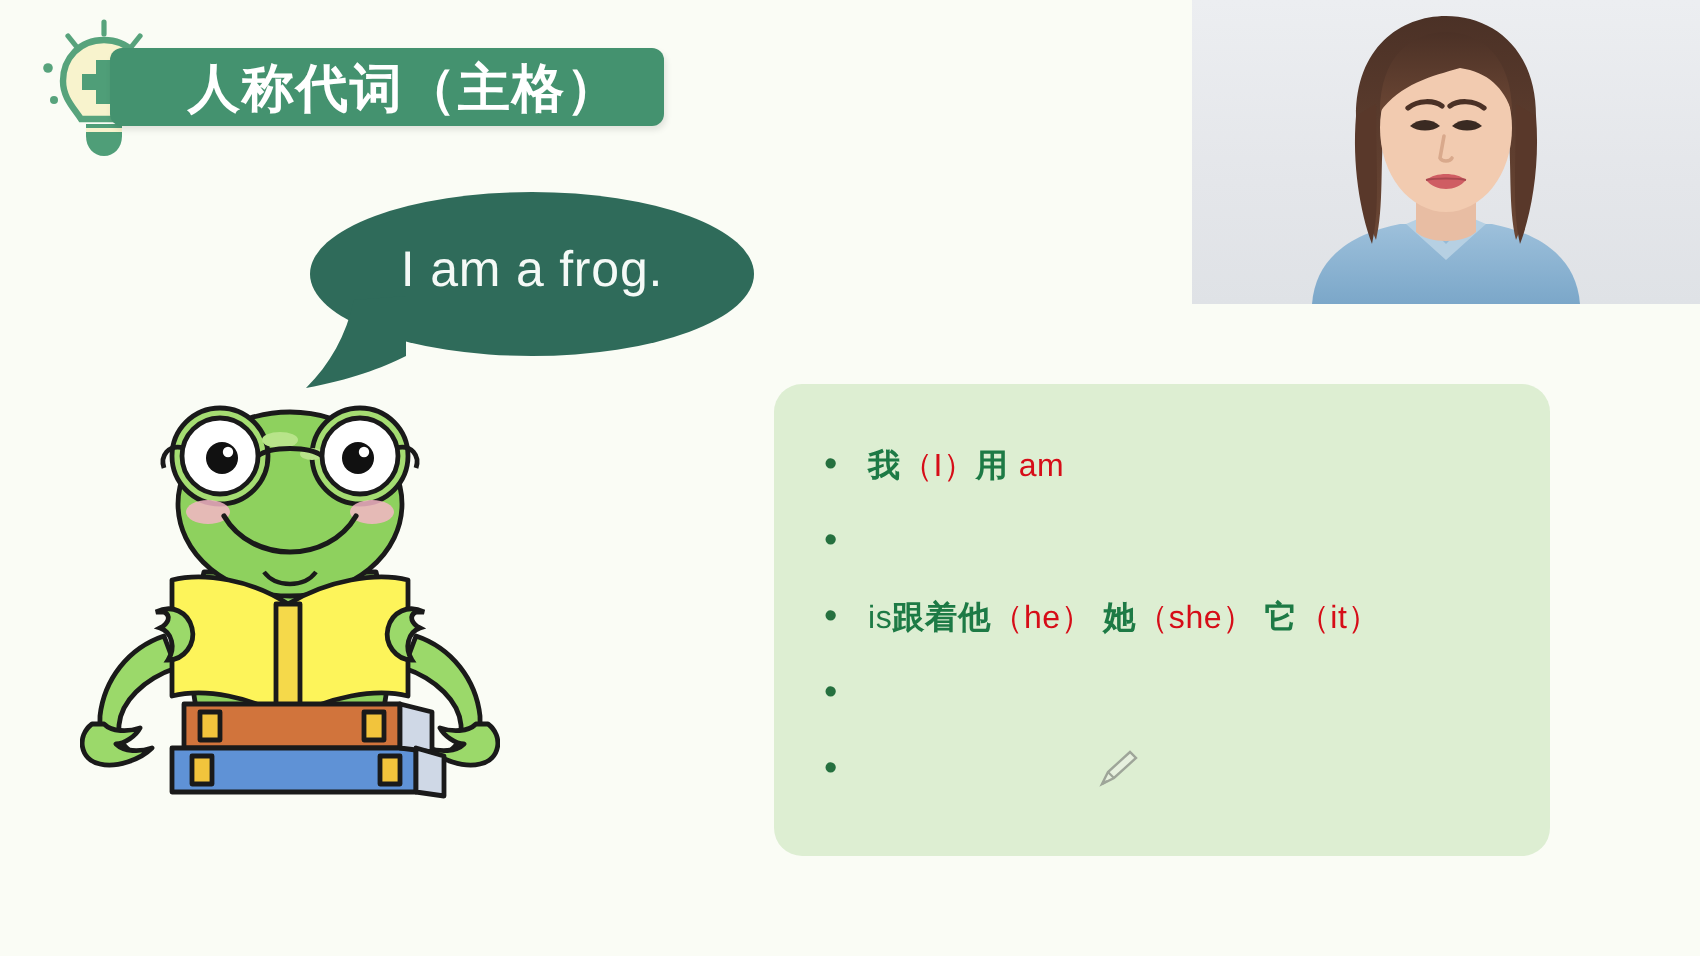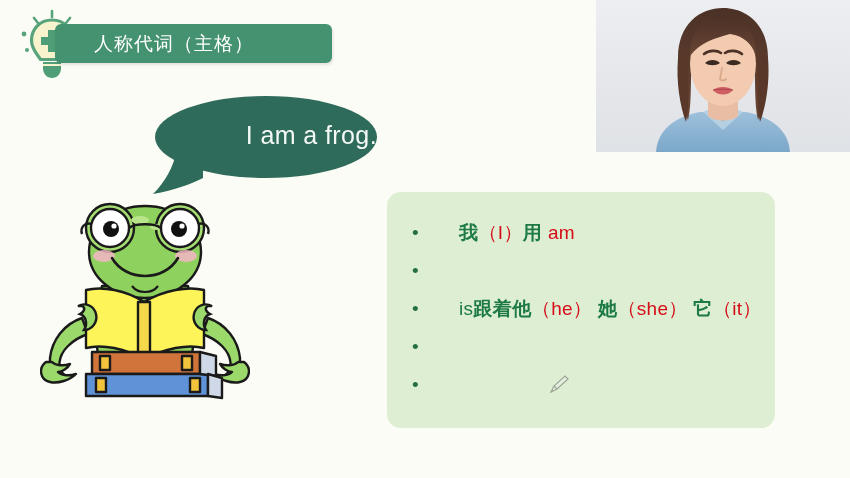--- a/index.html
+++ b/index.html
@@ -33,22 +33,22 @@
     box-shadow: 1px 2px 3px rgba(0,0,0,0.10);
   }
   #title-text {
     position: absolute;
     left: 94px;
     top: 28px;
     width: 240px;
     height: 32px;
     line-height: 32px;
     color: #ffffff;
-    font-size: 19px;
-    font-weight: normal;
+    font-size: 26px;
+    font-weight: bold;
     letter-spacing: 1px;
     white-space: nowrap;
   }
 
   
   #bulb-icon {
     position: absolute;
     left: 14px;
     top: 4px;
     width: 76px;
@@ -70,21 +70,21 @@
     left: 151px;
     top: 148px;
     width: 60px;
     height: 48px;
   }
   #bubble-text {
     position: absolute;
     left: 155px;
     top: 121px;
     width: 222px;
-    text-align: right;
+    text-align: center;
     color: #f4f9f6;
     font-size: 25px;
     letter-spacing: 0.4px;
     white-space: nowrap;
   }
 
   
   #frog-illustration {
     position: absolute;
     left: 40px;
@@ -116,24 +116,23 @@
   }
   .note-bullet {
     width: 22px;
     flex: 0 0 22px;
     color: #25703f;
     font-size: 19px;
     line-height: 38px;
     text-align: left;
   }
   .note-line {
-    font-size: 19px;
+    font-size: 16px;
     line-height: 38px;
     white-space: nowrap;
-    margin-left: 25px;
   }
   .zh {
     color: #1d7a45;
     font-weight: bold;
     letter-spacing: 0.5px;
   }
   .en {
     color: #d60d18;
     font-weight: normal;
     letter-spacing: 0.3px;

